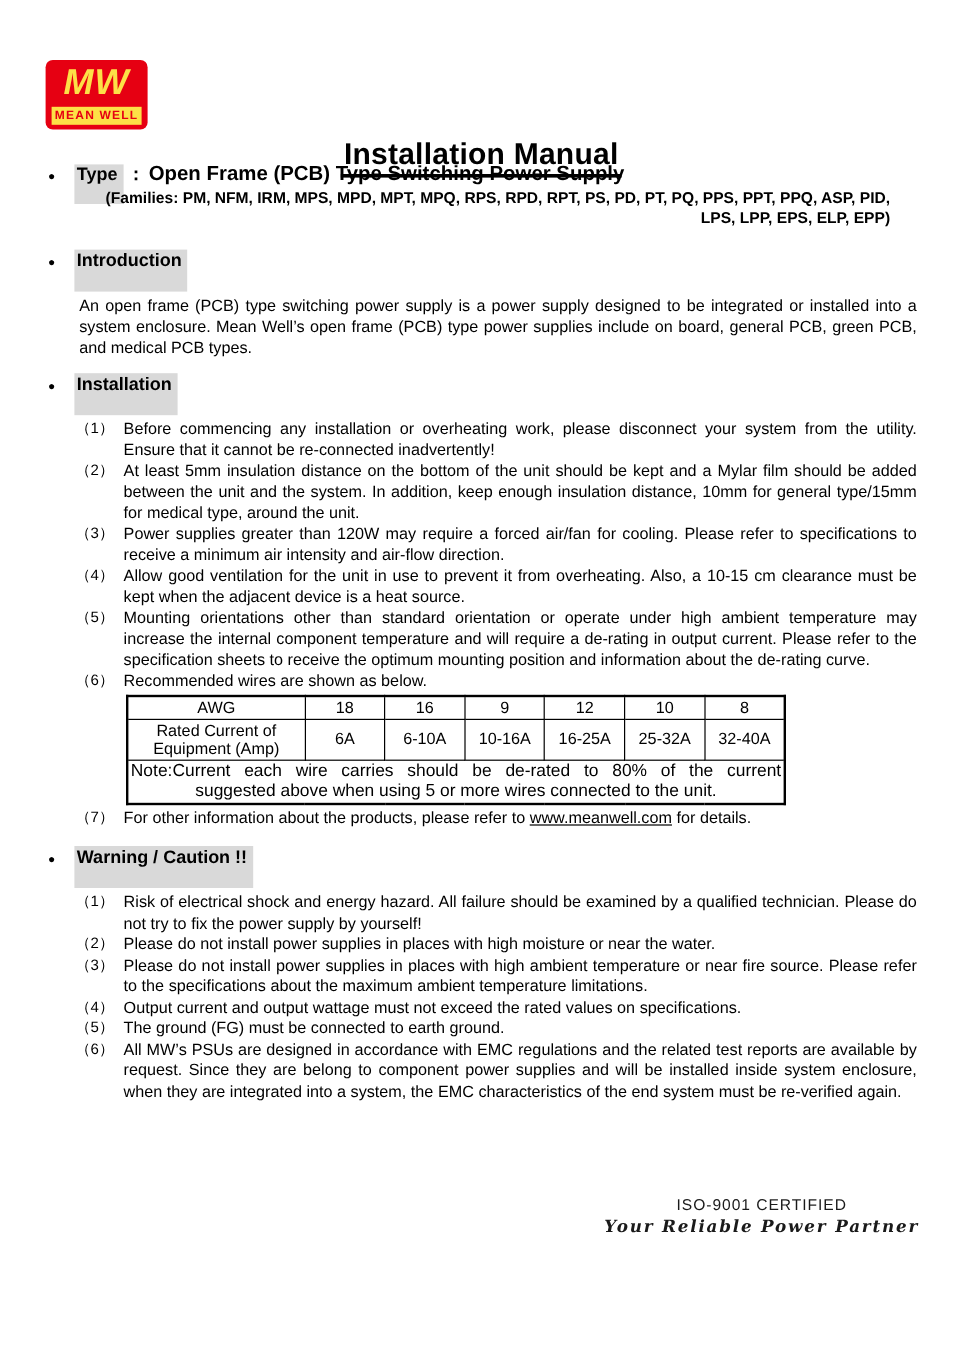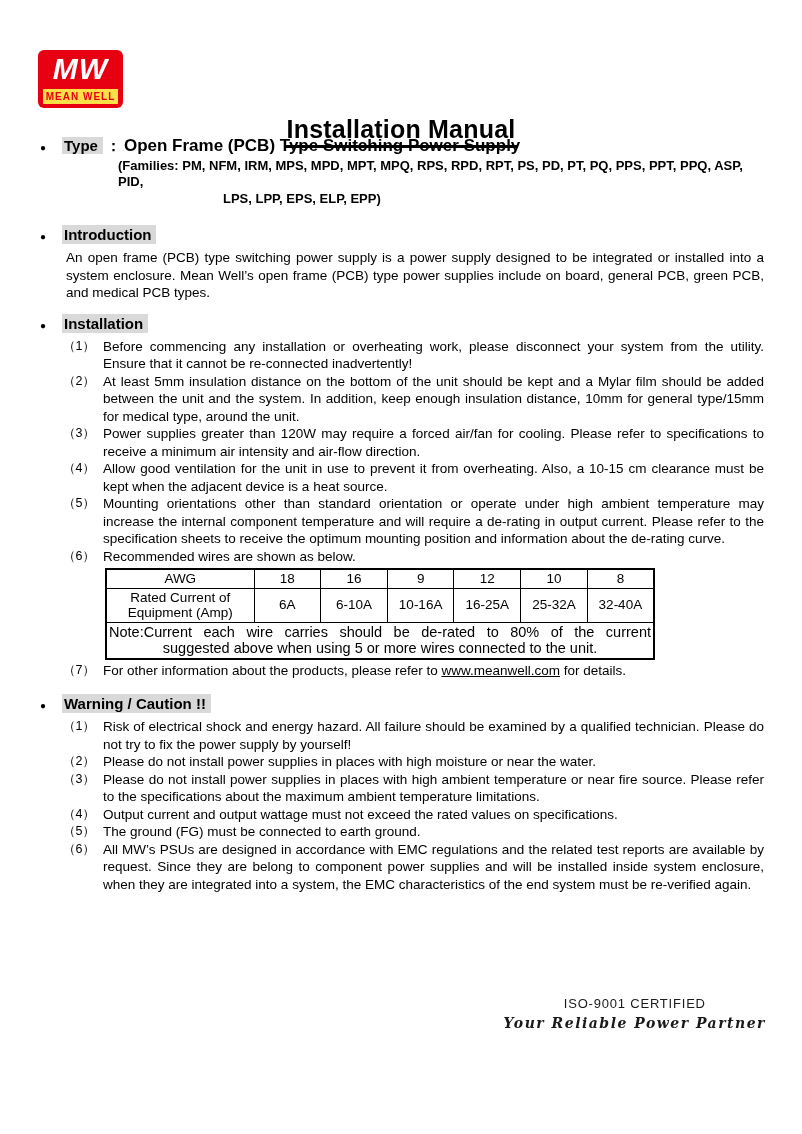--- a/index.html
+++ b/index.html
@@ -9,41 +9,41 @@
     font-family:"Liberation Sans", sans-serif; color:#000; overflow:hidden;
   }
   
   .header { position:relative; height:128px; }
   .logo {
     position:absolute; left:38px; top:50px; width:85px; height:58px;
     background:#e60012; border-radius:6px; display:flex; flex-direction:column;
     padding:3px 4px 3px 4px;
   }
   .logo-mw {
-    flex:1; color:#ffffff; font-weight:bold; font-style:italic;
+    flex:1; color:#fde047; font-weight:bold; font-style:italic;
     font-size:30px; line-height:32px; text-align:center; letter-spacing:1px;
   }
   .logo-name {
     height:15px; background:#fde047; color:#e60012; font-size:10px; font-weight:bold;
     line-height:15px; text-align:center; letter-spacing:1px; margin:0 1px 1px 1px;
   }
   .title-wrap { position:absolute; left:0; right:0; top:80px; text-align:center;margin-top:35px; }
   .doc-title {
     display:inline-block; font-size:25px; font-weight:bold; letter-spacing:0.2px;
     border-bottom:3px solid #000; padding:0 3px 1px 3px;
   }
   
   .content { margin:0 38px; font-size:13.5px; line-height:17.5px; }
   .row { display:flex; align-items:flex-start; }
   .bullet { flex:none; width:10px; font-size:10px; line-height:18px; margin:3px 12px 0 2px; }
-  .hl { background:#d9d9d9; font-weight:bold; font-size:15px; line-height:19px; padding:0 5px 0 2px; }
+  .hl { background:#d9d9d9; font-weight:bold; font-size:15px; line-height:19px; padding:0 5px 16px 2px; }
   .type-row { margin-top:8px; }
   .type-colon { font-weight:bold; font-size:15px; margin:0 3px; }
   .type-heading { font-weight:bold; font-size:17px; }
-  .families { margin-left:56px; margin-top:2px; font-weight:bold; font-size:13px; line-height:16.5px; }
+  .families { margin-left:26px; margin-top:2px; font-weight:bold; font-size:13px; line-height:16.5px;text-align:right; }
   .fam2 { margin-left:105px; }
   .sec-intro { margin-top:18px; }
   .sec-install { margin-top:12px; }
   .sec-warning { margin-top:15px; }
   .body-text { margin:3px 0 0 28px; text-align:justify; }
   .items { margin-top:3px; }
   .item { display:flex; margin-left:25px; }
   .num { flex:none; width:40px; font-size:12.5px; line-height:17.5px; white-space:nowrap; }
   .itext { flex:1; text-align:justify; }
   .link { text-decoration:underline; cursor:pointer; }

